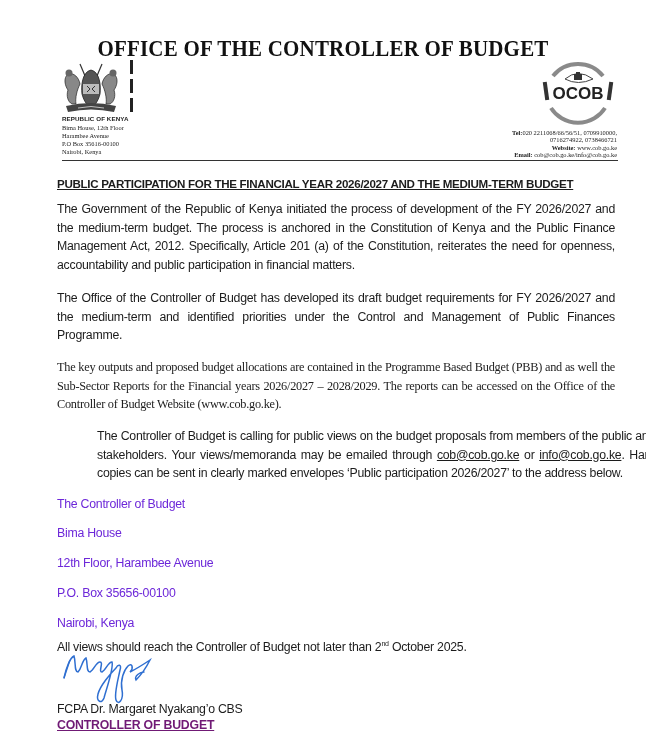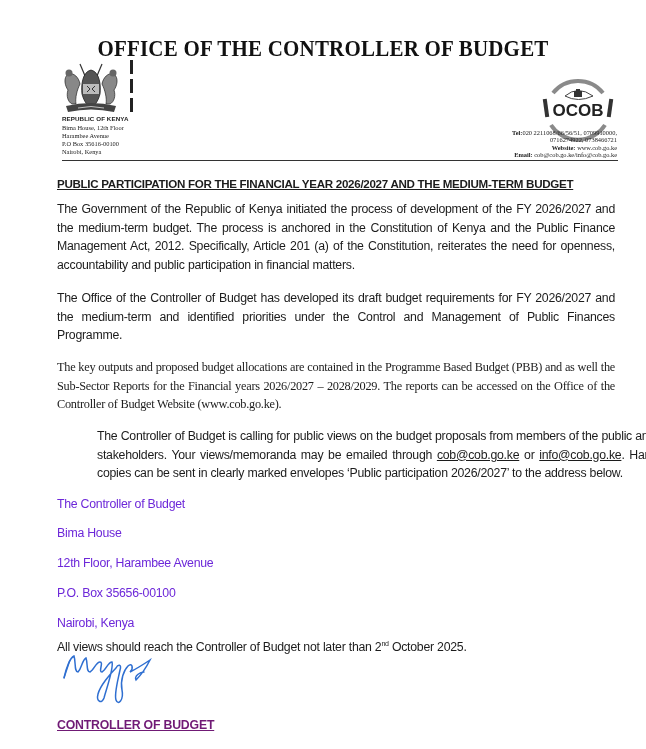--- a/index.html
+++ b/index.html
@@ -11,21 +11,21 @@
       font-family: "Liberation Serif", "DejaVu Serif", serif; font-weight: bold;
       font-size: 21px; letter-spacing: 0.2px; color: #111; transform: scaleY(1.08);
     }
 
     .coat { position: absolute; left: 60px; top: 60px; width: 62px; height: 56px; }
     .coat-bars { position: absolute; left: 130px; top: 60px; width: 4px; height: 55px; }
     .coat-bars span { display: block; width: 3px; height: 14px; background: #222; margin-bottom: 5px; }
     .rok { position: absolute; left: 62px; top: 115px; font-family: "Liberation Sans", sans-serif; font-weight: bold; font-size: 6.2px; color: #222; letter-spacing: 0.1px; }
     .addr-left { position: absolute; left: 62px; top: 124px; font-family: "Liberation Serif", serif; font-size: 6.4px; line-height: 8px; color: #222; }
 
-    .ocob { position: absolute; left: 537px; top: 73px; width: 82px; height: 84px; text-decoration: underline; }
+    .ocob { position: absolute; left: 537px; top: 56px; width: 82px; height: 84px; text-decoration: underline; }
     .contact-right {
       position: absolute; right: 29px; top: 129px; text-align: right;
       font-family: "Liberation Serif", serif; font-size: 6.4px; line-height: 7.3px; color: #222;
     }
     .contact-right b { font-weight: bold; }
 
     .rule { position: absolute; left: 62px; width: 556px; top: 160px; height: 0; border-top: 1.2px solid #333; }
 
     .doc { position: absolute; left: 57px; width: 558px; font-family: "Liberation Sans", "DejaVu Sans", sans-serif; color: #1c1c1c; }
     .heading { top: 177px; font-size: 11.6px; font-weight: bold; text-decoration: underline; letter-spacing: -0.3px; white-space: nowrap; }
@@ -110,14 +110,15 @@
   <div class="addr-line a4">P.O. Box 35656-00100</div>
   <div class="addr-line a5">Nairobi, Kenya</div>
 
   <div class="deadline"><span>All views should reach the Controller of Budget not later than 2</span><sup>nd</sup><span> October 2025.</span></div>
 
   <svg class="signature" viewBox="0 0 105 58">
     <path d="M4 28 C6 18 10 8 14 6 C16 12 14 22 18 22 C22 18 22 10 26 8 C28 14 26 22 30 22 C34 20 36 12 40 12 C44 12 38 22 42 22 C46 20 48 12 52 12 C54 18 46 40 44 48 C42 54 36 52 38 44 C40 36 50 24 56 18 C58 14 62 14 60 20 C58 30 54 44 56 50 C58 56 64 50 62 40 C60 30 64 20 68 16 C72 12 74 18 70 22 C78 18 84 14 90 10 C86 18 80 26 76 30 C74 26 80 22 84 22" stroke="#2f6fd1" stroke-width="1.5" fill="none" stroke-linecap="round"></path>
     <path d="M10 10 C8 16 6 22 4 28" stroke="#2f6fd1" stroke-width="1.3" fill="none"></path>
   </svg>
 
+  <div class="signer">FCPA Dr. Margaret Nyakang’o CBS</div>
   <div class="signer-title">CONTROLLER OF BUDGET</div>
 </div>
 
 </body></html>

